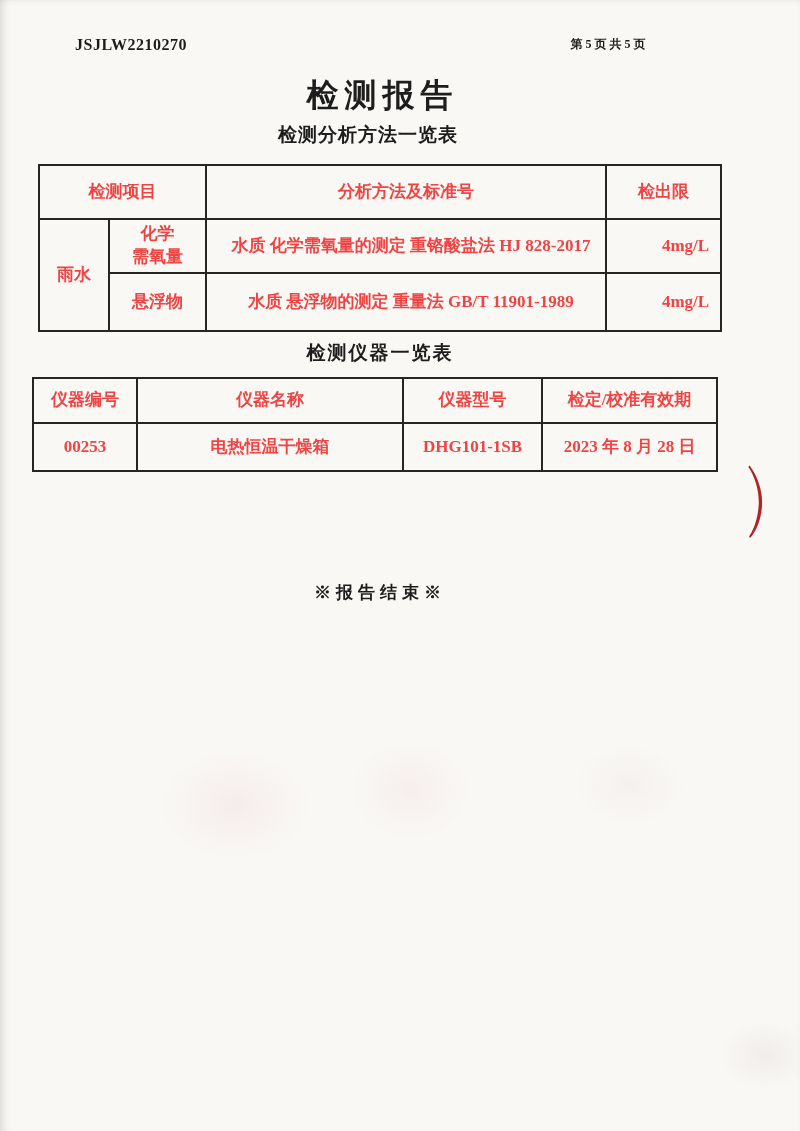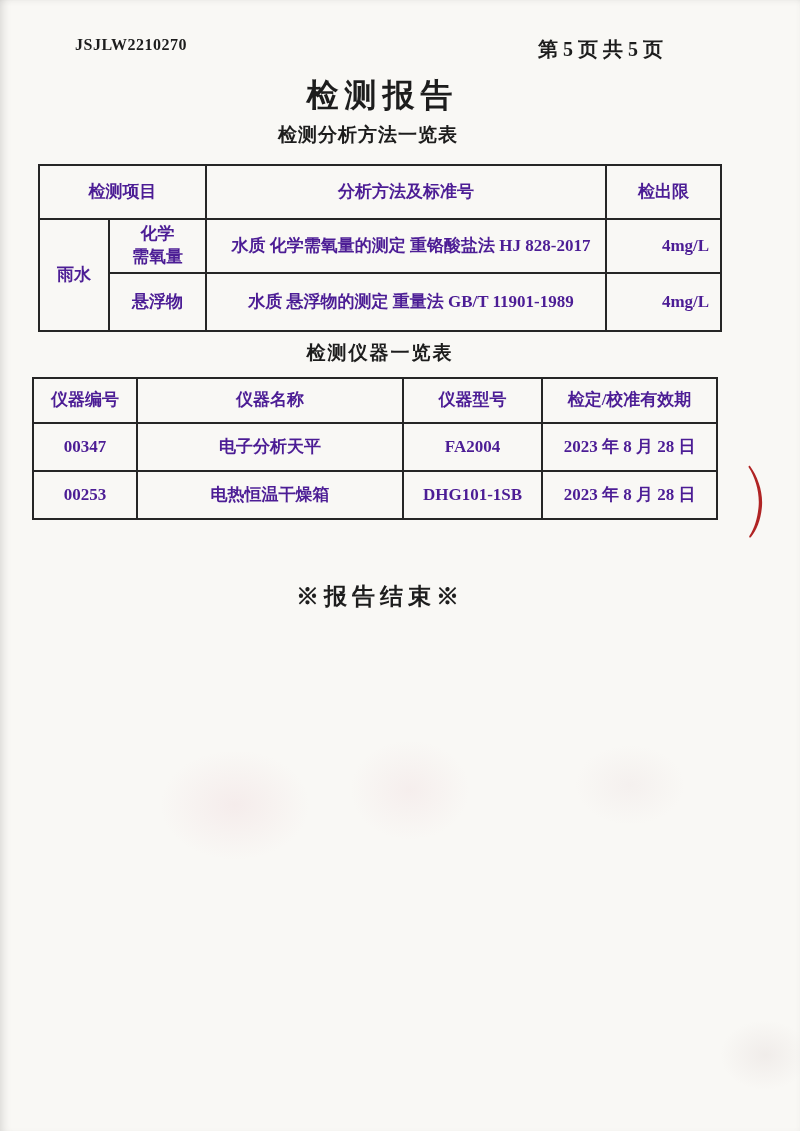--- a/index.html
+++ b/index.html
@@ -18,21 +18,21 @@
     box-shadow: inset 8px 0 10px -6px rgba(0,0,0,0.14),
                 inset -3px 0 8px -6px rgba(0,0,0,0.08),
                 inset 0 6px 10px -8px rgba(0,0,0,0.10);
   }
   .doc-number {
     position: absolute; left: 75px; top: 36px;
     font-size: 16px; font-weight: 700; letter-spacing: 0.5px;
   }
   .page-indicator {
     position: absolute; left: 538px; top: 36px; width: 140px;
-    font-size: 20px; font-weight: 700; text-align: left;
+    font-size: 12px; font-weight: 700; text-align: center;
   }
   .report-title {
     position: absolute; left: 0; top: 74px; width: 765px;
     text-align: center;
     font-size: 32px; font-weight: 700; letter-spacing: 6px;
   }
   .caption-1 {
     position: absolute; left: 38px; top: 122px; width: 660px;
     text-align: center;
     font-size: 19px; font-weight: 600; letter-spacing: 1px;
@@ -41,37 +41,37 @@
     border-collapse: collapse;
     table-layout: fixed;
     background: transparent;
   }
   td {
     border: 2px solid #262626;
     text-align: center;
     vertical-align: middle;
     font-size: 17px;
     font-weight: 600;
-    color: #4c1d95;
+    color: #ef4444;
     line-height: 1.35;
     overflow: hidden;
   }
   .methods-table { position: absolute; left: 38px; top: 164px; width: 682px; }
   .methods-table td.method-cell { text-align: center; padding-left: 10px; }
   .limit-cell { font-weight: 700; padding-left: 44px; }
   .caption-2 {
     position: absolute; left: 38px; top: 340px; width: 684px;
     text-align: center;
     font-size: 19px; font-weight: 600; letter-spacing: 2px;
   }
   .instruments-table { position: absolute; left: 32px; top: 377px; width: 684px; }
   .end-note {
     position: absolute; left: 38px; top: 581px; width: 684px;
     text-align: center;
-    font-size: 23px; font-weight: 700; letter-spacing: 5px;
+    font-size: 17px; font-weight: 700; letter-spacing: 5px;
   }
   .red-pen-mark {
     position: absolute; left: 746px; top: 465px;
     width: 22px; height: 74px;
   }
   .scan-smudge {
     position: absolute; border-radius: 50%;
     pointer-events: none;
   }
   .smudge-a { left: 160px; top: 750px; width: 150px; height: 110px;
@@ -135,26 +135,20 @@
         <col style="width:175px">
     </colgroup>
     <tbody>
         <tr style="height:45px">
       <td>仪器编号</td>
       <td>仪器名称</td>
       <td>仪器型号</td>
       <td>检定/校准有效期</td>
     </tr>
     <tr style="height:48px">
-      <td>00347</td>
-      <td>电子分析天平</td>
-      <td>FA2004</td>
-      <td>2023 年 8 月 28 日</td>
-    </tr>
-    <tr style="height:48px">
       <td>00253</td>
       <td>电热恒温干燥箱</td>
       <td>DHG101-1SB</td>
       <td>2023 年 8 月 28 日</td>
     </tr>
   </tbody>
     </table>
 
   <div class="end-note">※报告结束※</div>
 

